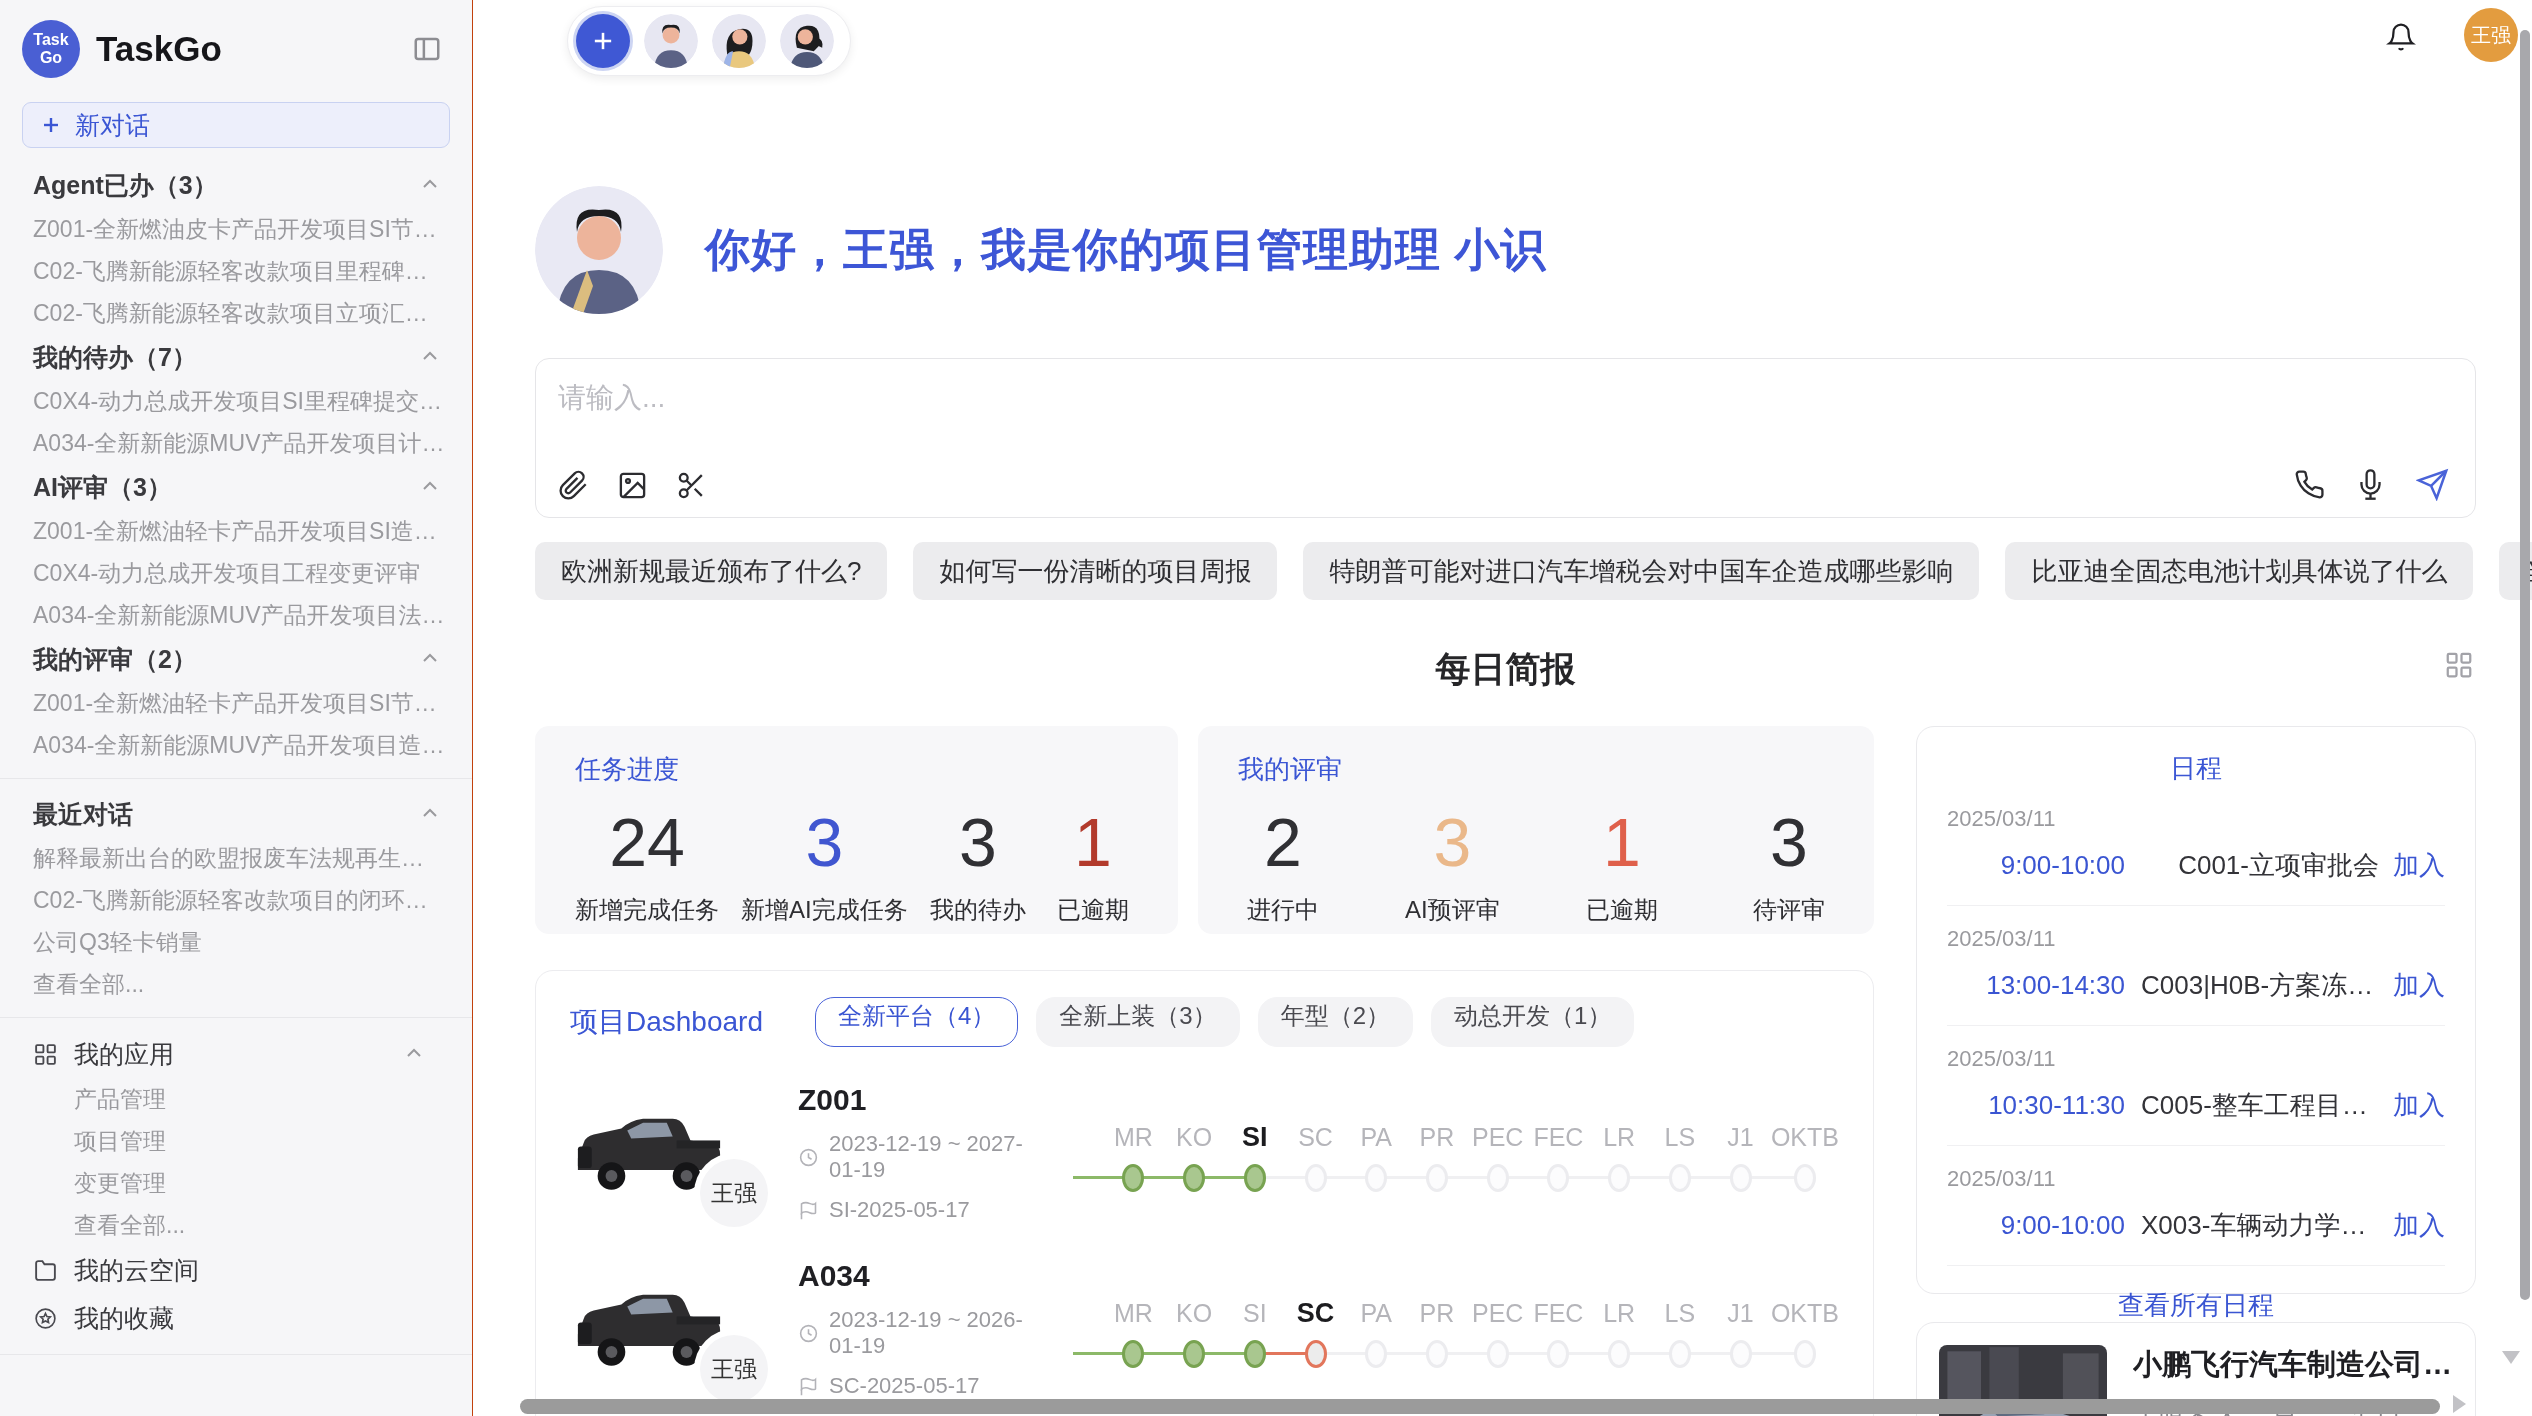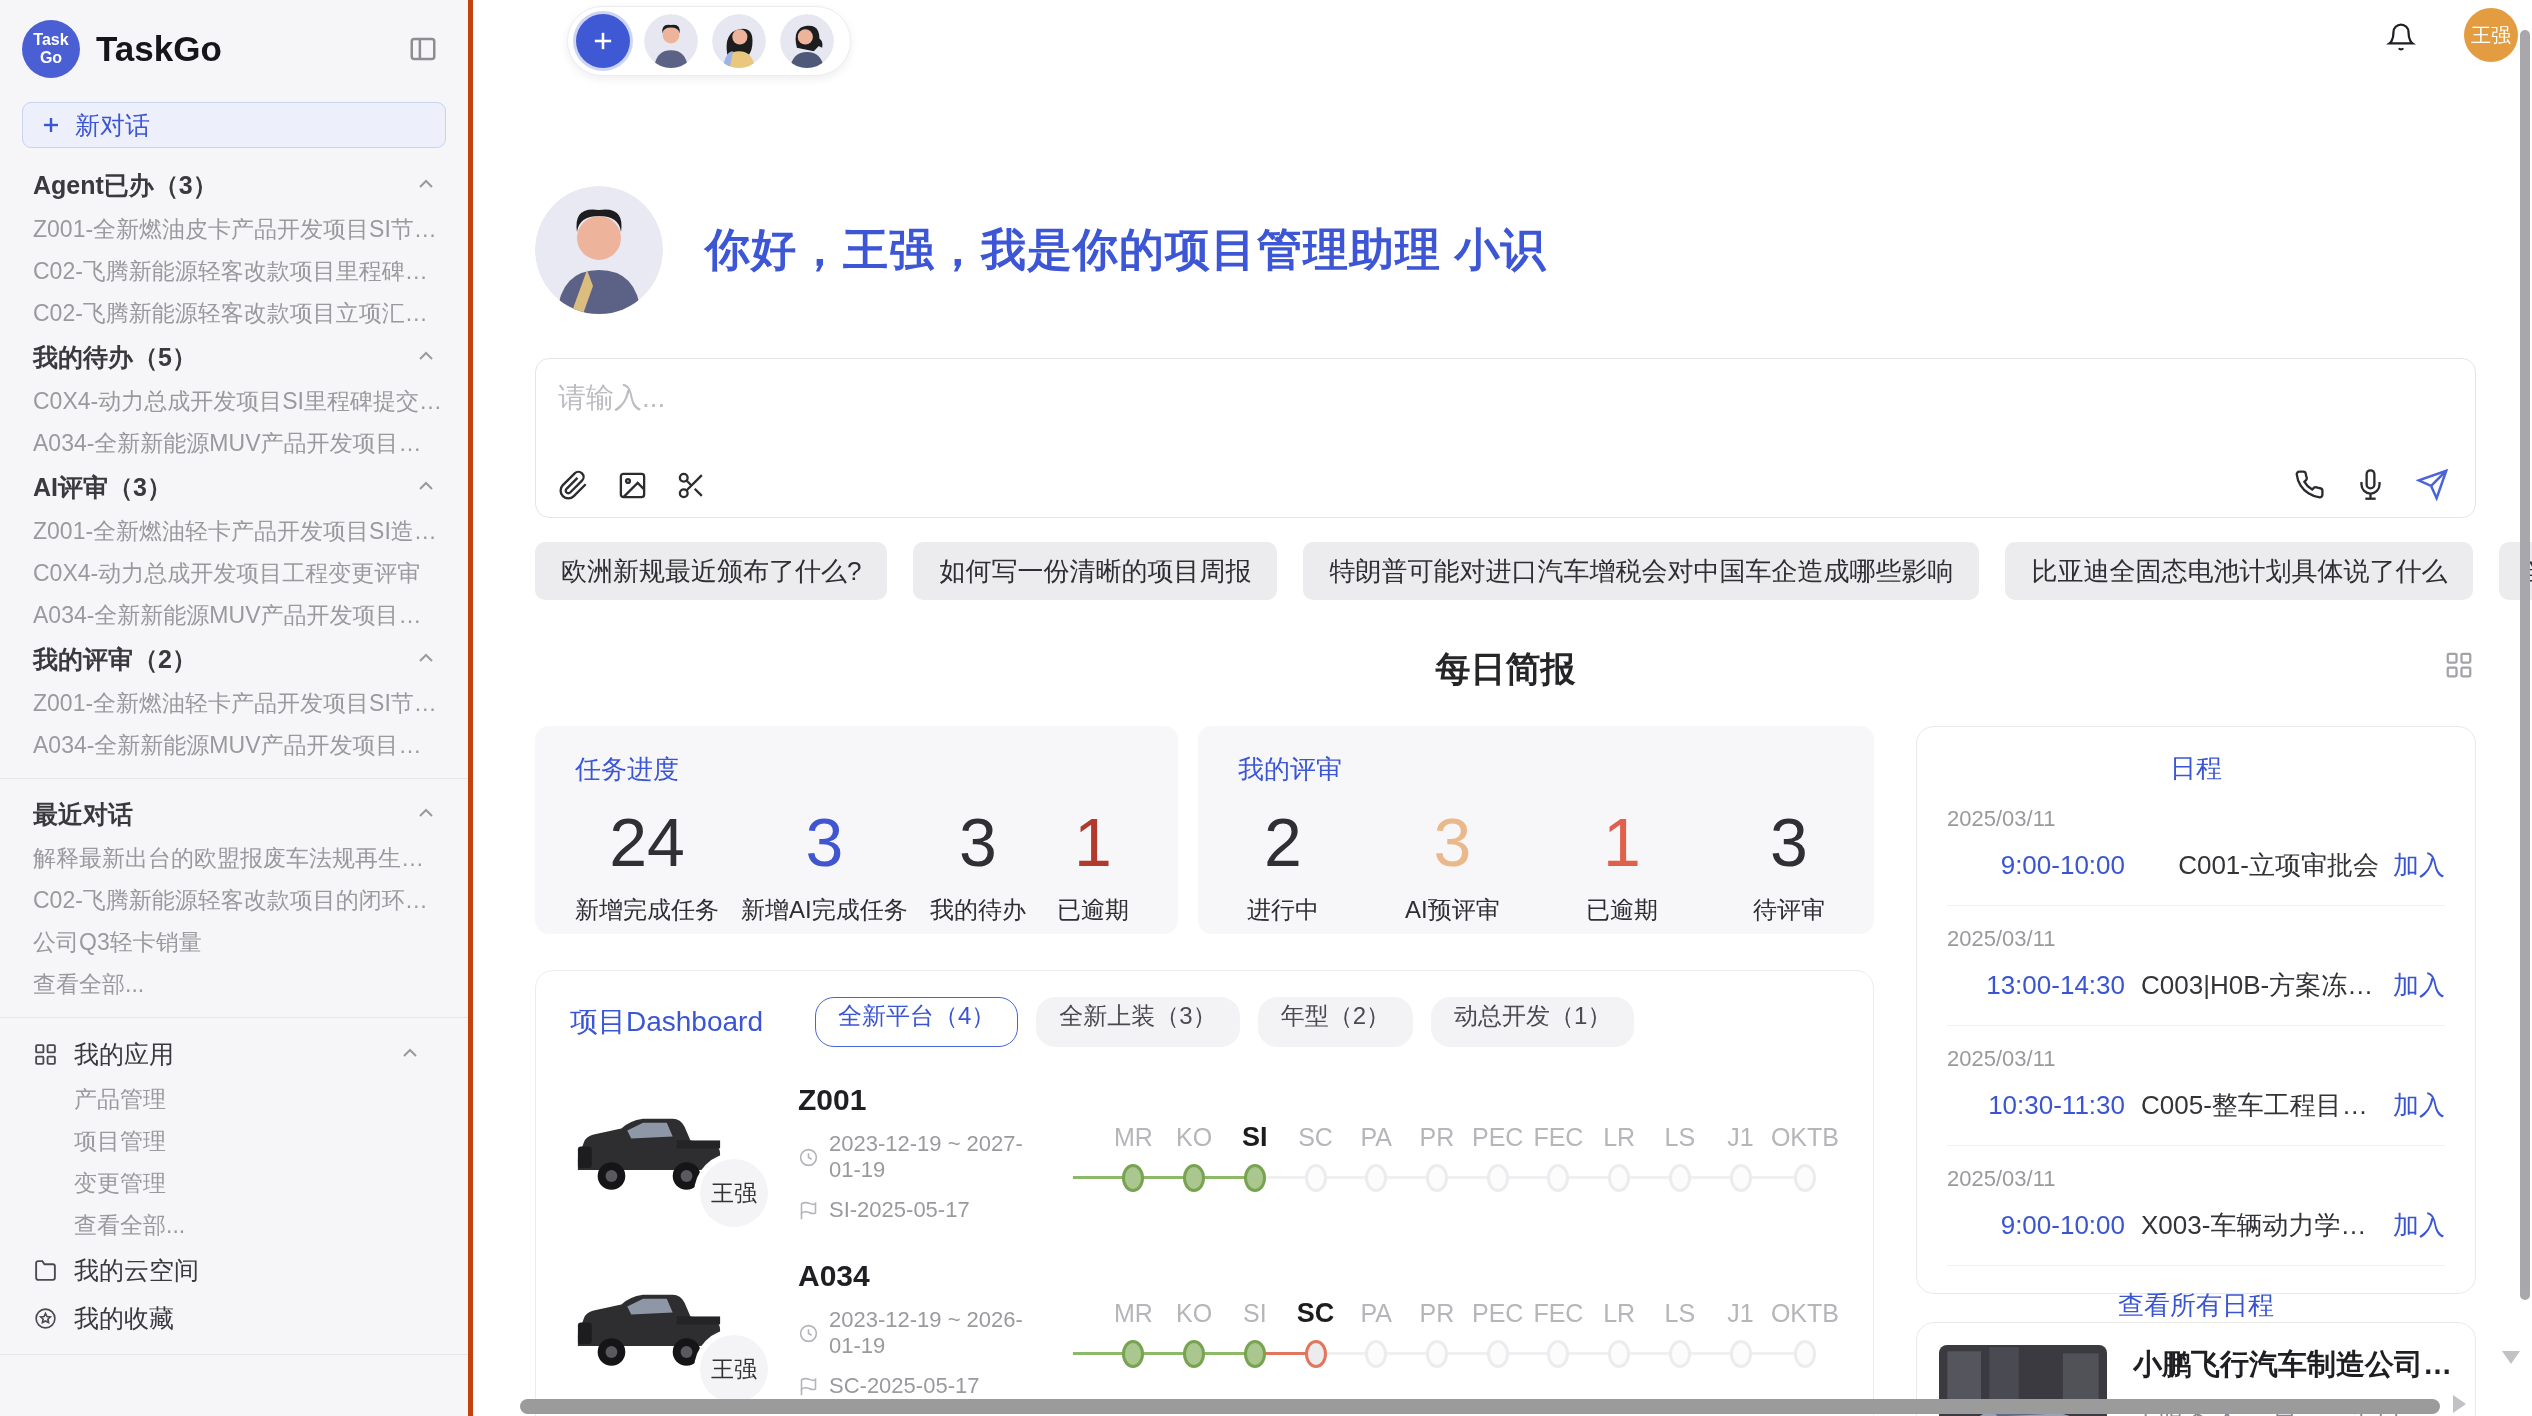--- a/index.html
+++ b/index.html
@@ -4,21 +4,21 @@
 <style>
   * { margin:0; padding:0; box-sizing:border-box; }
   html,body { width:2532px; height:1416px; overflow:hidden; background:#fff;
     font-family:"Liberation Sans", sans-serif; color:#333; }
   .root { position:relative; width:2532px; height:1416px; overflow:hidden; background:#fff; }
   .icon { display:inline-flex; align-items:center; justify-content:center; flex:none; }
   .icon svg { width:100%; height:100%; }
 
   
   .sidebar { position:absolute; left:0; top:0; bottom:0; width:473px;
-    background:#f6f6f8; border-right:5px solid #c2410c; padding:14px 0 0; overflow:hidden; }
+    background:#f6f6f8; border-right:1px solid #c2410c; padding:14px 0 0; overflow:hidden; }
   .side-top { display:flex; align-items:center; padding:6px 30px 0 22px; }
   .logo { width:58px; height:58px; border-radius:50%; background:#4a5fd3; color:#fff;
     display:flex; flex-direction:column; align-items:center; justify-content:center;
     font-size:16px; font-weight:700; line-height:1.1; }
   .logo-title { margin-left:16px; font-size:35px; font-weight:700; color:#16161a; flex:1; }
   .panel-ico { width:30px; height:30px; color:#8d8d92; }
   .new-chat { margin:24px 22px 0; height:46px; border-radius:9px; background:#edeffb;
     border:1.5px solid #c9d2f1; display:flex; align-items:center; padding:0 16px;
     color:#3b56d4; font-size:25px; font-weight:400; cursor:pointer; }
   .new-chat .icon { width:24px; height:24px; margin-right:12px; color:#3b56d4; }
@@ -196,21 +196,21 @@
             <svg viewBox="0 0 24 24" fill="none" stroke="currentColor" stroke-width="2">
               <polyline points="6 14 12 8 18 14"></polyline>
             </svg>
           </span>
       </div>
       <div class="side-item">Z001-全新燃油皮卡产品开发项目SI节点Lesson Learn报告</div>
       <div class="side-item">C02-飞腾新能源轻客改款项目里程碑画布</div>
       <div class="side-item">C02-飞腾新能源轻客改款项目立项汇报方案</div>
 
       <div class="sec-head">
-        <span class="t">我的待办（5）</span>
+        <span class="t">我的待办（7）</span>
         <span class="icon chev">
             <svg viewBox="0 0 24 24" fill="none" stroke="currentColor" stroke-width="2">
               <polyline points="6 14 12 8 18 14"></polyline>
             </svg>
           </span>
       </div>
       <div class="side-item">C0X4-动力总成开发项目SI里程碑提交物检查</div>
       <div class="side-item">A034-全新新能源MUV产品开发项目计划变更表编写</div>
 
       <div class="sec-head">

